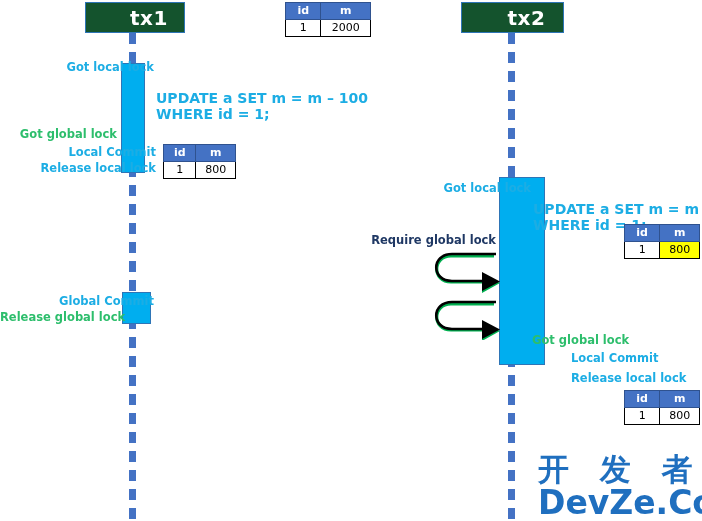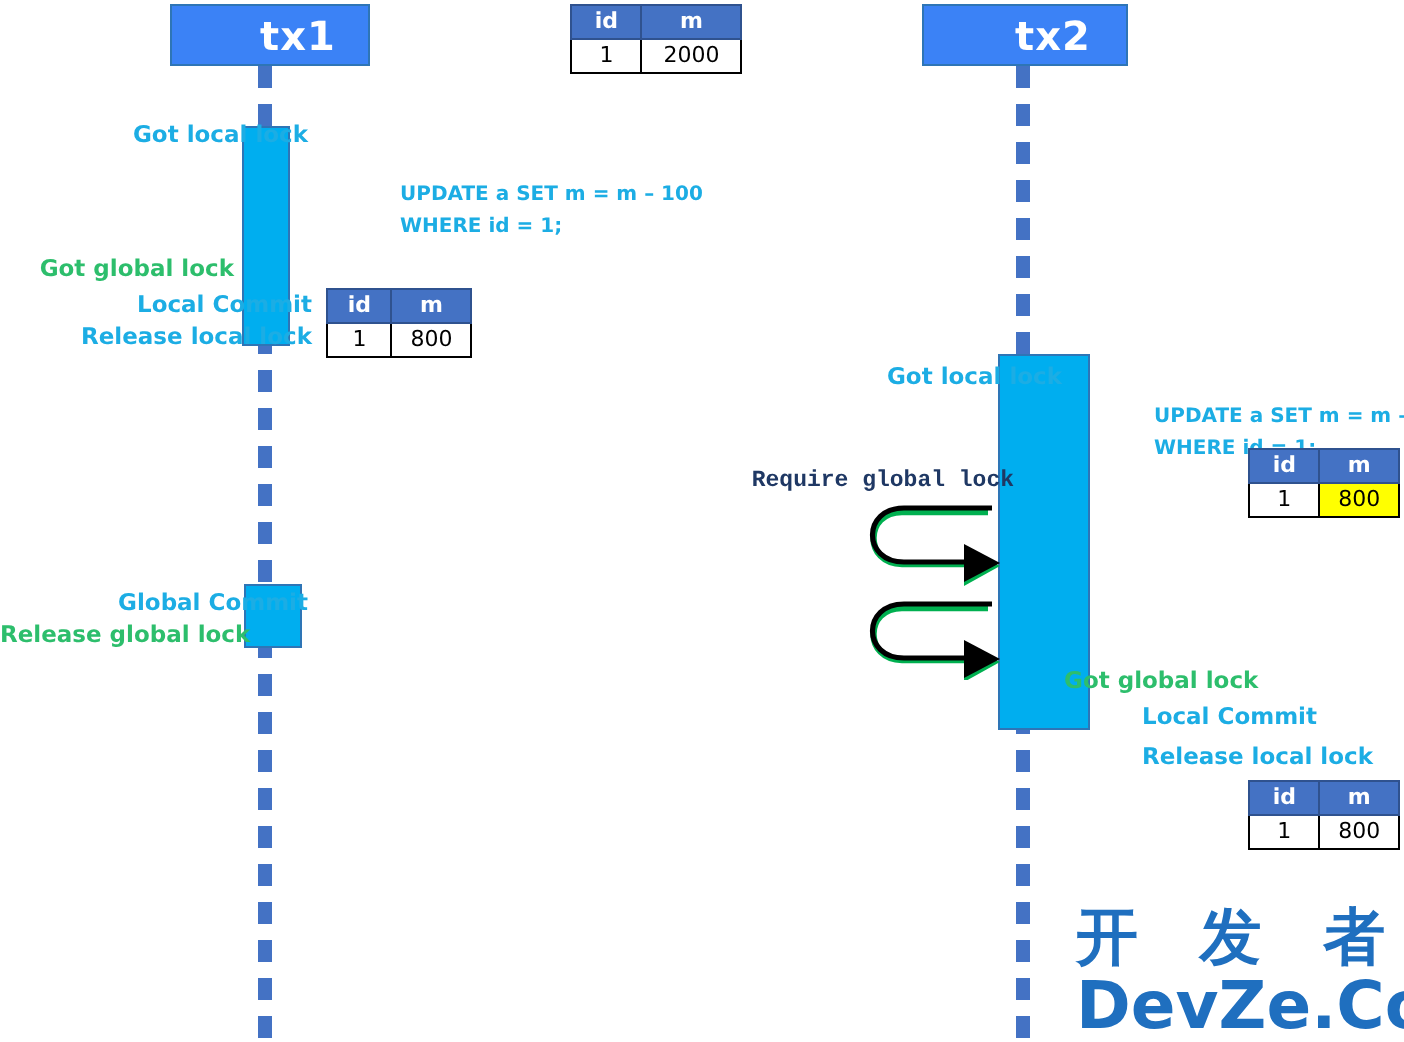--- a/index.html
+++ b/index.html
@@ -15,21 +15,21 @@
     width: 702px;
     height: 521px;
     background: #ffffff;
     overflow: hidden;
   }
 
   
   .tx-box {
     position: absolute;
     box-sizing: border-box;
-    background: #3b82f6;
+    background: #14532d;
     border: 1px solid #2E75B6;
     color: #ffffff;
     font-weight: bold;
     font-size: 20px;
     letter-spacing: 0.5px;
     display: flex;
     align-items: center;
     justify-content: center;
     padding-left: 28px;
   }
@@ -63,25 +63,24 @@
     line-height: 15px;
   }
   .lbl.right-al { text-align: right; }
   .c-cyan  { color: #1CADE4; margin-left: 39px; }
   .c-green { color: #2DBE6C; }
   .c-navy  { color: #1F3864; }
 
   .sql {
     position: absolute;
     font-weight: bold;
-    font-size: 10px;
+    font-size: 14px;
     line-height: 16px;
     color: #1CADE4;
     white-space: nowrap;
-    margin-left: 44px;
   }
 
   
   .dtable {
     position: absolute;
     border-collapse: collapse;
     font-size: 11px;
     background: #22c55e;
   }
   .dtable th {
@@ -177,21 +176,21 @@
   </div>
 
   <div class="lifeline" style="left:508px; top:33px; height:488px;"></div>
 
   <div class="activation" style="left:499px; top:177px; width:46px; height:188px;"></div>
 
   <div class="lbl right-al c-cyan" style="left:380px; top:181px; width:112px;">
     <span>Got local lock</span>
   </div>
 
-  <div class="lbl right-al c-navy" style="left:375px; top:233px; width:132px;font-family:Liberation Mono, monospace;">
+  <div class="lbl right-al c-navy" style="left:364px; top:233px; width:132px;">
     <span>Require global lock</span>
   </div>
 
   <div class="lbl c-green" style="left:532px; top:333px;">
     <span>Got global lock</span>
   </div>
 
   <div class="lbl c-cyan" style="left:532px; top:351px;">
     <span>Local Commit</span>
   </div>

